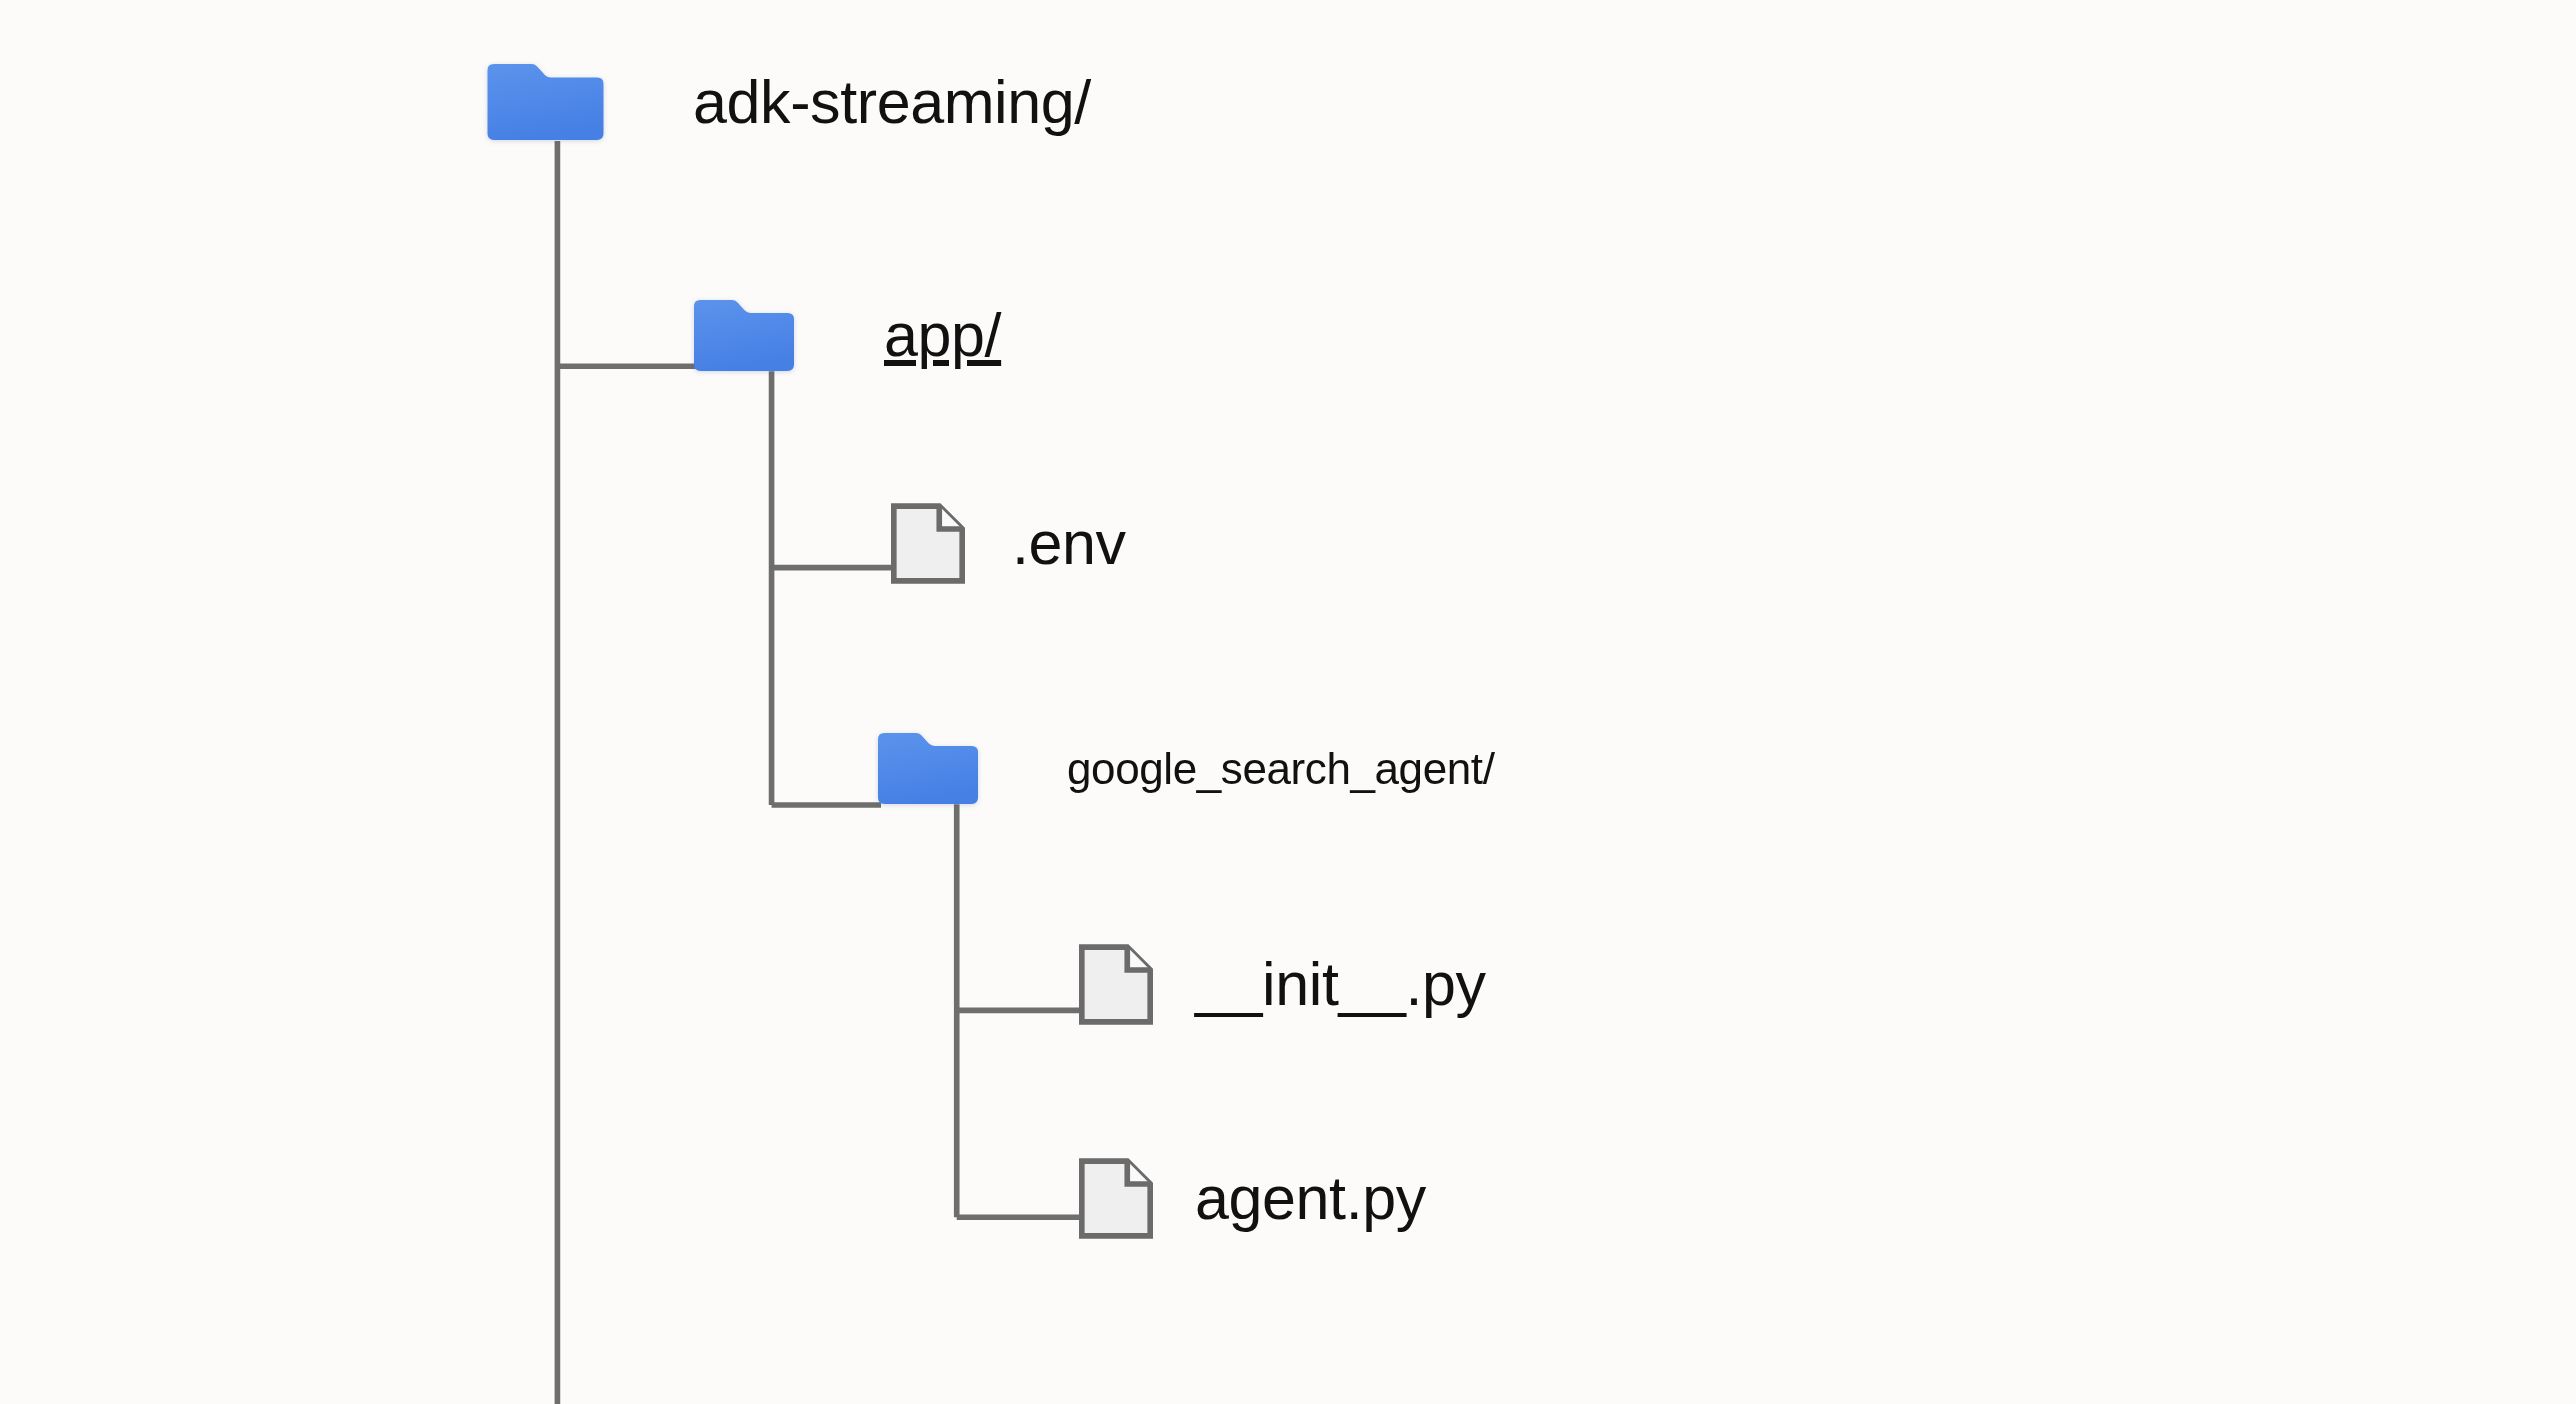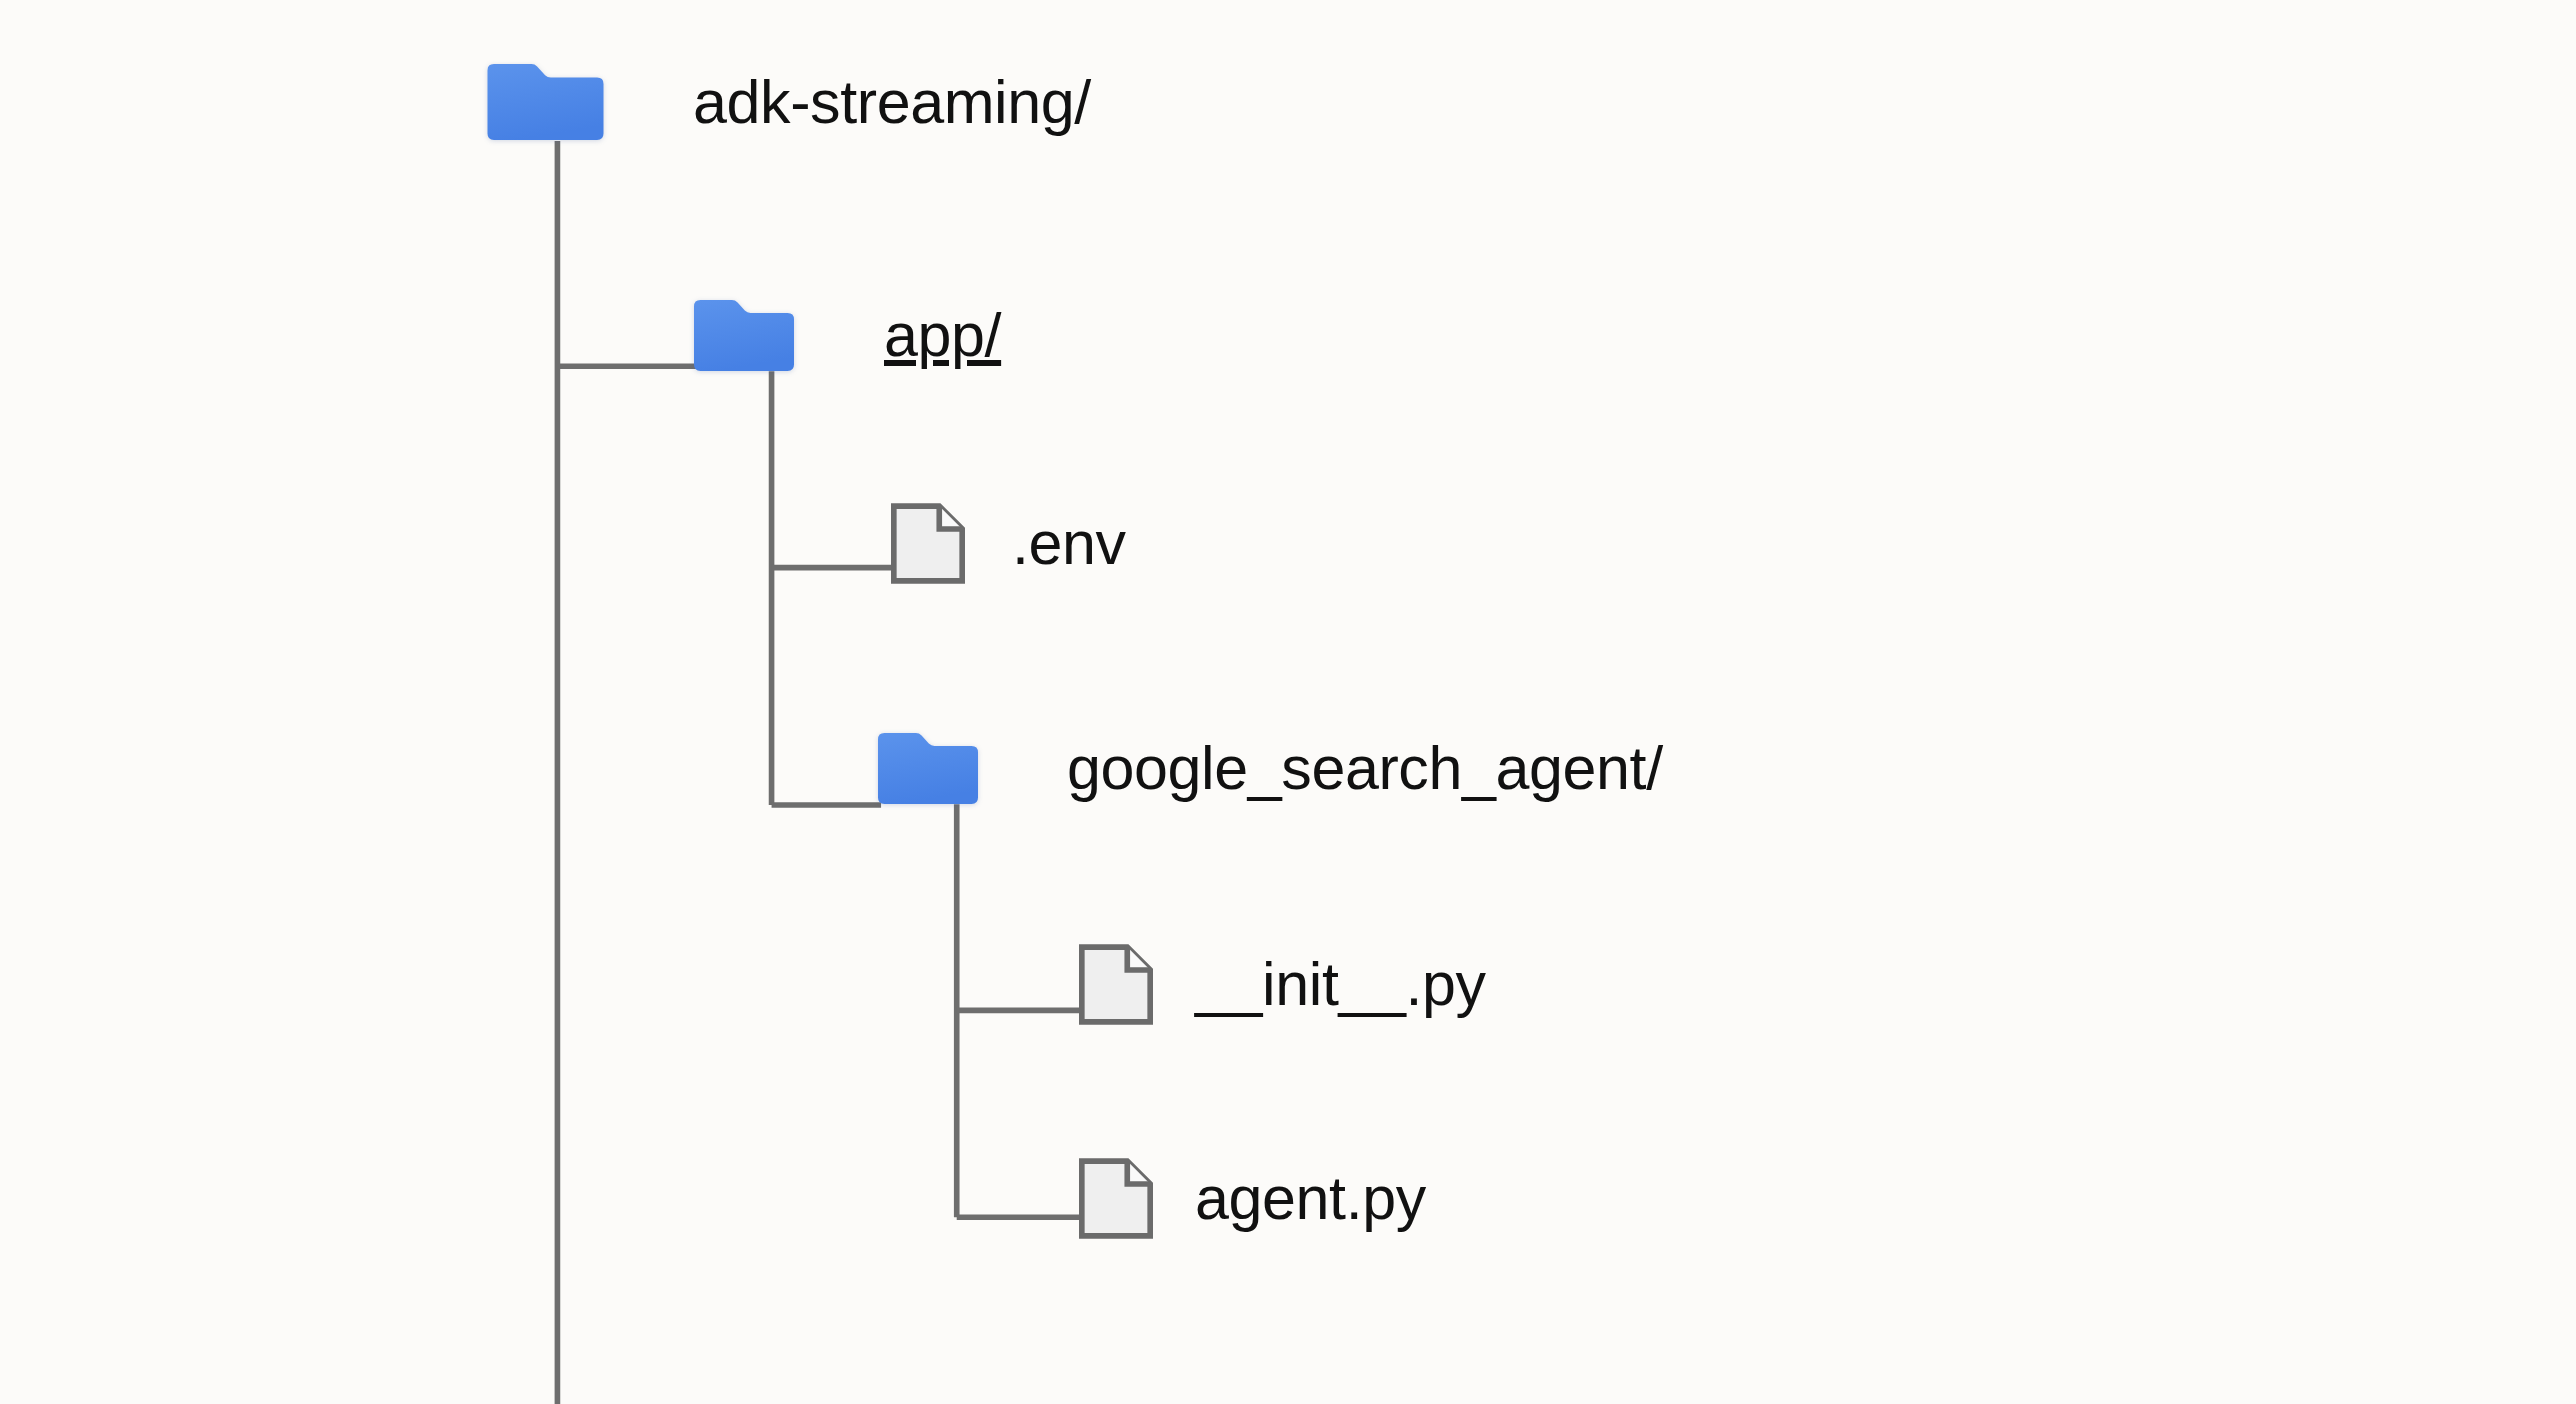--- a/index.html
+++ b/index.html
@@ -67,21 +67,21 @@
   .n-app       { left: 694px;  top: 300px;  }
   .n-app .icon-box   { width: 100px; height: 71px;  }
   .n-app .node-label { font-size: 61px; margin-left: 90px; text-decoration: underline; }
 
   .n-env       { left: 861px; top: 503px; margin-left: 30px;  }
   .n-env .icon-box   { width: 74px;  height: 81px; }
   .n-env .node-label { font-size: 61px; margin-left: 47px;  }
 
   .n-gsa       { left: 878px; top: 733px;  }
   .n-gsa .icon-box   { width: 100px; height: 71px;  }
-  .n-gsa .node-label { font-size: 61px; margin-left: 89px; }
+  .n-gsa .node-label { font-size: 44px; margin-left: 89px; }
 
   .n-init      { left: 1079px; top: 944px; }
   .n-init .icon-box  { width: 74px;  height: 81px; }
   .n-init .node-label{ font-size: 61px; margin-left: 42px;  }
 
   .n-agent     { left: 1079px; top: 1158px; }
   .n-agent .icon-box { width: 74px;  height: 81px; }
   .n-agent .node-label{font-size: 61px; margin-left: 42px;  }
 </style>
 </head>

